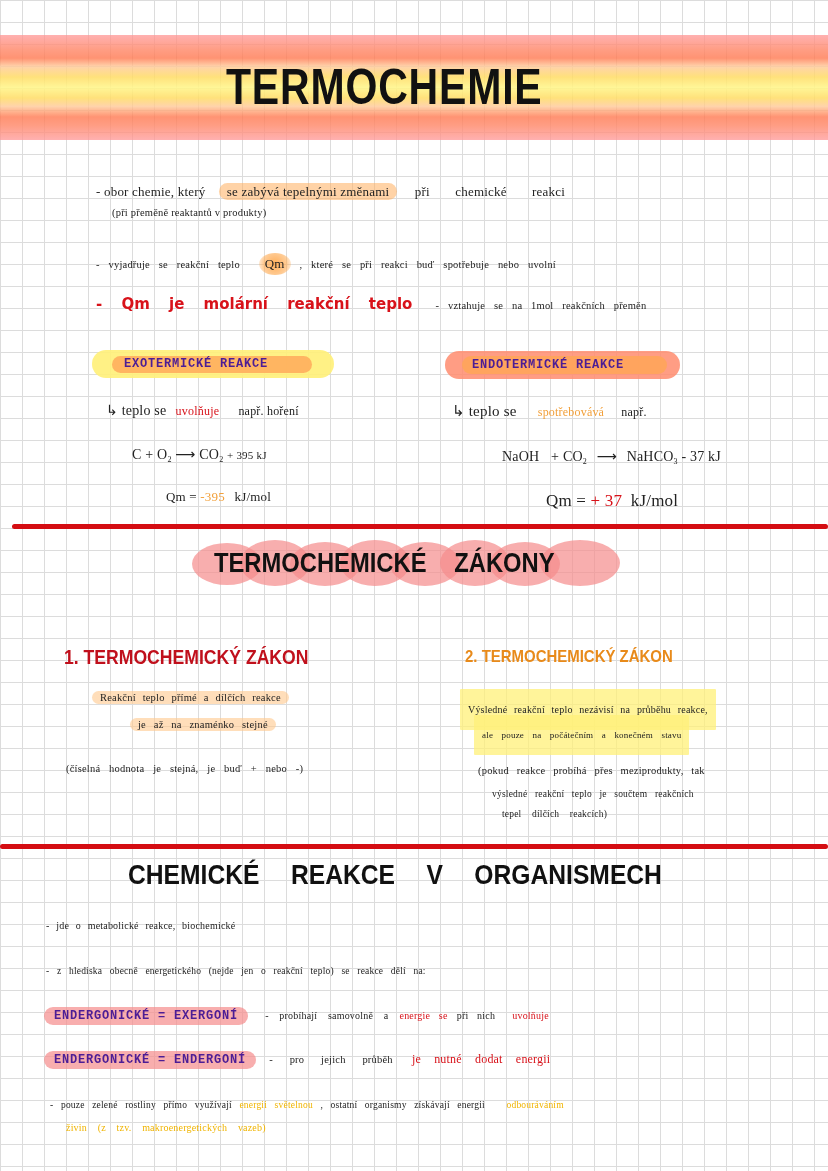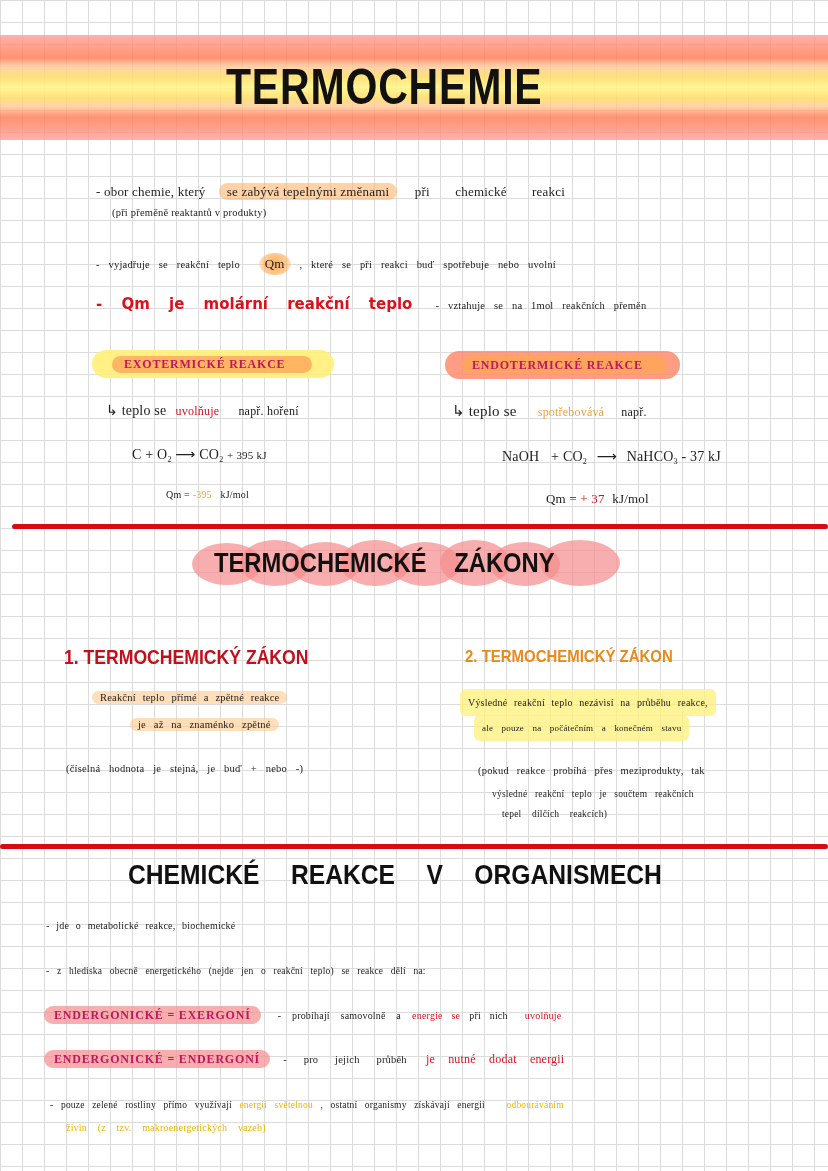--- a/index.html
+++ b/index.html
@@ -36,21 +36,21 @@
       rgba(255,150,150,0.75) 100%);
   }
   .main-title {
     position: absolute; left: 226px; top: 58px;
     font-size: 50px; letter-spacing: 1px; color: #111;
     font-family: "Liberation Sans", sans-serif; font-weight: 700;
     transform: scaleX(0.82); transform-origin: left center;
   }
 
   .hl-orange { background: rgba(255,175,95,0.55); border-radius: 12px; padding: 1px 8px; }
-  .hl-yellow { background: rgba(255,240,120,0.75); border-radius: 6px; padding: 8px 8px; }
+  .hl-yellow { background: rgba(255,240,120,0.75); border-radius: 1px; padding: 15px 8px; }
   .hl-peach { background: rgba(255,200,140,0.6); border-radius: 10px; padding: 1px 8px; }
   .hl-pink { background: rgba(245,140,140,0.7); border-radius: 12px; padding: 2px 10px; }
   .red { color: #d8121a; }
   .orange { color: #f2a03a; }
   .yellow { color: #f0b400; }
   .dark-red { color: #c0101c; }
 
   .qm-bubble {
     display: inline-block; padding: 3px 6px; border-radius: 50%;
     background: radial-gradient(circle, rgba(255,170,80,0.95) 0%, rgba(255,170,80,0.6) 60%, rgba(255,170,80,0) 100%);
@@ -66,21 +66,21 @@
     border-radius: 9px; background: rgba(255,170,90,0.85);
   }
   .pill-endo {
     position: absolute; left: 445px; top: 351px; width: 235px; height: 28px;
     border-radius: 14px; background: rgba(255,140,110,0.85);
   }
   .pill-endo-inner {
     position: absolute; left: 462px; top: 356px; width: 205px; height: 18px;
     border-radius: 9px; background: rgba(255,165,90,0.9);
   }
-  .pill-label { font-family: Liberation Serif, serif; font-weight: 700; font-size: 12px; letter-spacing: 0.8px; color: #be185d; }
+  .pill-label { font-family: Liberation Mono, monospace; font-weight: 700; font-size: 12px; letter-spacing: 0.8px; color: #4c1d95; }
 
   .divider { position: absolute; left: 12px; width: 816px; height: 5px; background: #d40d12; border-radius: 3px; }
 
   .blob { position: absolute; background: rgba(245,140,140,0.7); border-radius: 50%; }
 
   .section-title { font-family: "Liberation Sans", sans-serif; font-weight: 700; color: #111; transform: scaleX(0.88); transform-origin: left center; }
   .law-title { font-family: "Liberation Sans", sans-serif; font-weight: 700; font-size: 20px; transform: scaleX(0.88); transform-origin: left center; }
 
   sub { font-size: 8px; vertical-align: -3px; }
 </style>
@@ -120,21 +120,21 @@
 
 <div class="abs hand" style="left:132px; top:446px; font-size:14px;">
   <span>C</span>
   <span>+</span>
   <span>O</span><sub>2</sub>
   <span>⟶</span>
   <span>CO</span><sub>2</sub>
   <span style="font-size:11px;">+ 395 kJ</span>
 </div>
 
-<div class="abs hand" style="left:166px; top:489px; font-size:10px;">
+<div class="abs hand" style="left:166px; top:489px; font-size:13px;">
   <span>Qm =</span>
   <span class="orange">-395</span>
   <span style="margin-left:6px;">kJ/mol</span>
 </div>
 
 <div class="pill-endo"></div>
 <div class="pill-endo-inner"></div>
 <div class="abs pill-label" style="left:472px; top:358px;">ENDOTERMICKÉ REAKCE</div>
 
 <div class="abs hand" style="left:452px; top:402px;">
@@ -145,41 +145,41 @@
 
 <div class="abs hand" style="left:502px; top:448px; font-size:14px;">
   <span>NaOH</span>
   <span style="margin-left:8px;">+</span>
   <span>CO</span><sub>2</sub>
   <span style="margin:0 6px;">⟶</span>
   <span>NaHCO</span><sub>3</sub>
   <span>- 37 kJ</span>
 </div>
 
-<div class="abs hand" style="left:546px; top:491px; font-size:13px;">
+<div class="abs hand" style="left:546px; top:491px; font-size:17px;">
   <span>Qm =</span>
   <span class="red">+ 37</span>
   <span style="margin-left:4px;">kJ/mol</span>
 </div>
 
 <div class="divider" style="top:524px;"></div>
 
 <div class="blob" style="left:192px; top:543px; width:70px; height:42px;"></div>
 <div class="blob" style="left:240px; top:540px; width:70px; height:46px;"></div>
 <div class="blob" style="left:290px; top:542px; width:70px; height:44px;"></div>
 <div class="blob" style="left:340px; top:540px; width:70px; height:46px;"></div>
 <div class="blob" style="left:390px; top:542px; width:70px; height:44px;"></div>
 <div class="blob" style="left:440px; top:540px; width:70px; height:46px;"></div>
 <div class="blob" style="left:490px; top:542px; width:70px; height:44px;"></div>
 <div class="blob" style="left:540px; top:540px; width:80px; height:46px;"></div>
 <div class="abs section-title" style="left:214px; top:548px; font-size:27px; word-spacing:24px;">TERMOCHEMICKÉ ZÁKONY</div>
 
 <div class="abs law-title dark-red" style="left:64px; top:646px;">1. TERMOCHEMICKÝ ZÁKON</div>
-<div class="abs hand hand-sm hl-peach" style="left:92px; top:691px; word-spacing:4px;">Reakční teplo přímé a zpětné reakce</div>
-<div class="abs hand hand-sm hl-peach" style="left:130px; top:718px; word-spacing:5px;">je až na znaménko zpětné</div>
+<div class="abs hand hand-sm hl-peach" style="left:92px; top:691px; word-spacing:4px;">Reakční teplo přímé a dílčích reakce</div>
+<div class="abs hand hand-sm hl-peach" style="left:130px; top:718px; word-spacing:5px;">je až na znaménko stejné</div>
 <div class="abs hand hand-sm" style="left:66px; top:763px; word-spacing:6px;">(číselná hodnota je stejná, je buď + nebo -)</div>
 
 <div class="abs law-title" style="left:465px; top:647px; color:#e88a1a; font-size:17px;">2. TERMOCHEMICKÝ ZÁKON</div>
 <div class="abs hand hand-sm hl-yellow" style="left:460px; top:689px; font-size:10px; word-spacing:4px;">Výsledné reakční teplo nezávisí na průběhu reakce,</div>
 <div class="abs hand hl-yellow" style="left:474px; top:715px; font-size:9px; word-spacing:6px;">ale pouze na počátečním a konečném stavu</div>
 <div class="abs hand hand-sm" style="left:478px; top:765px; word-spacing:5px;">(pokud reakce probíhá přes meziprodukty, tak</div>
 <div class="abs hand" style="left:492px; top:789px; font-size:9.5px; word-spacing:5px;">výsledné reakční teplo je součtem reakčních</div>
 <div class="abs hand" style="left:502px; top:809px; font-size:9.5px; word-spacing:8px;">tepel dílčích reakcích)</div>
 
 <div class="divider" style="top:844px; left:0; width:828px;"></div>

